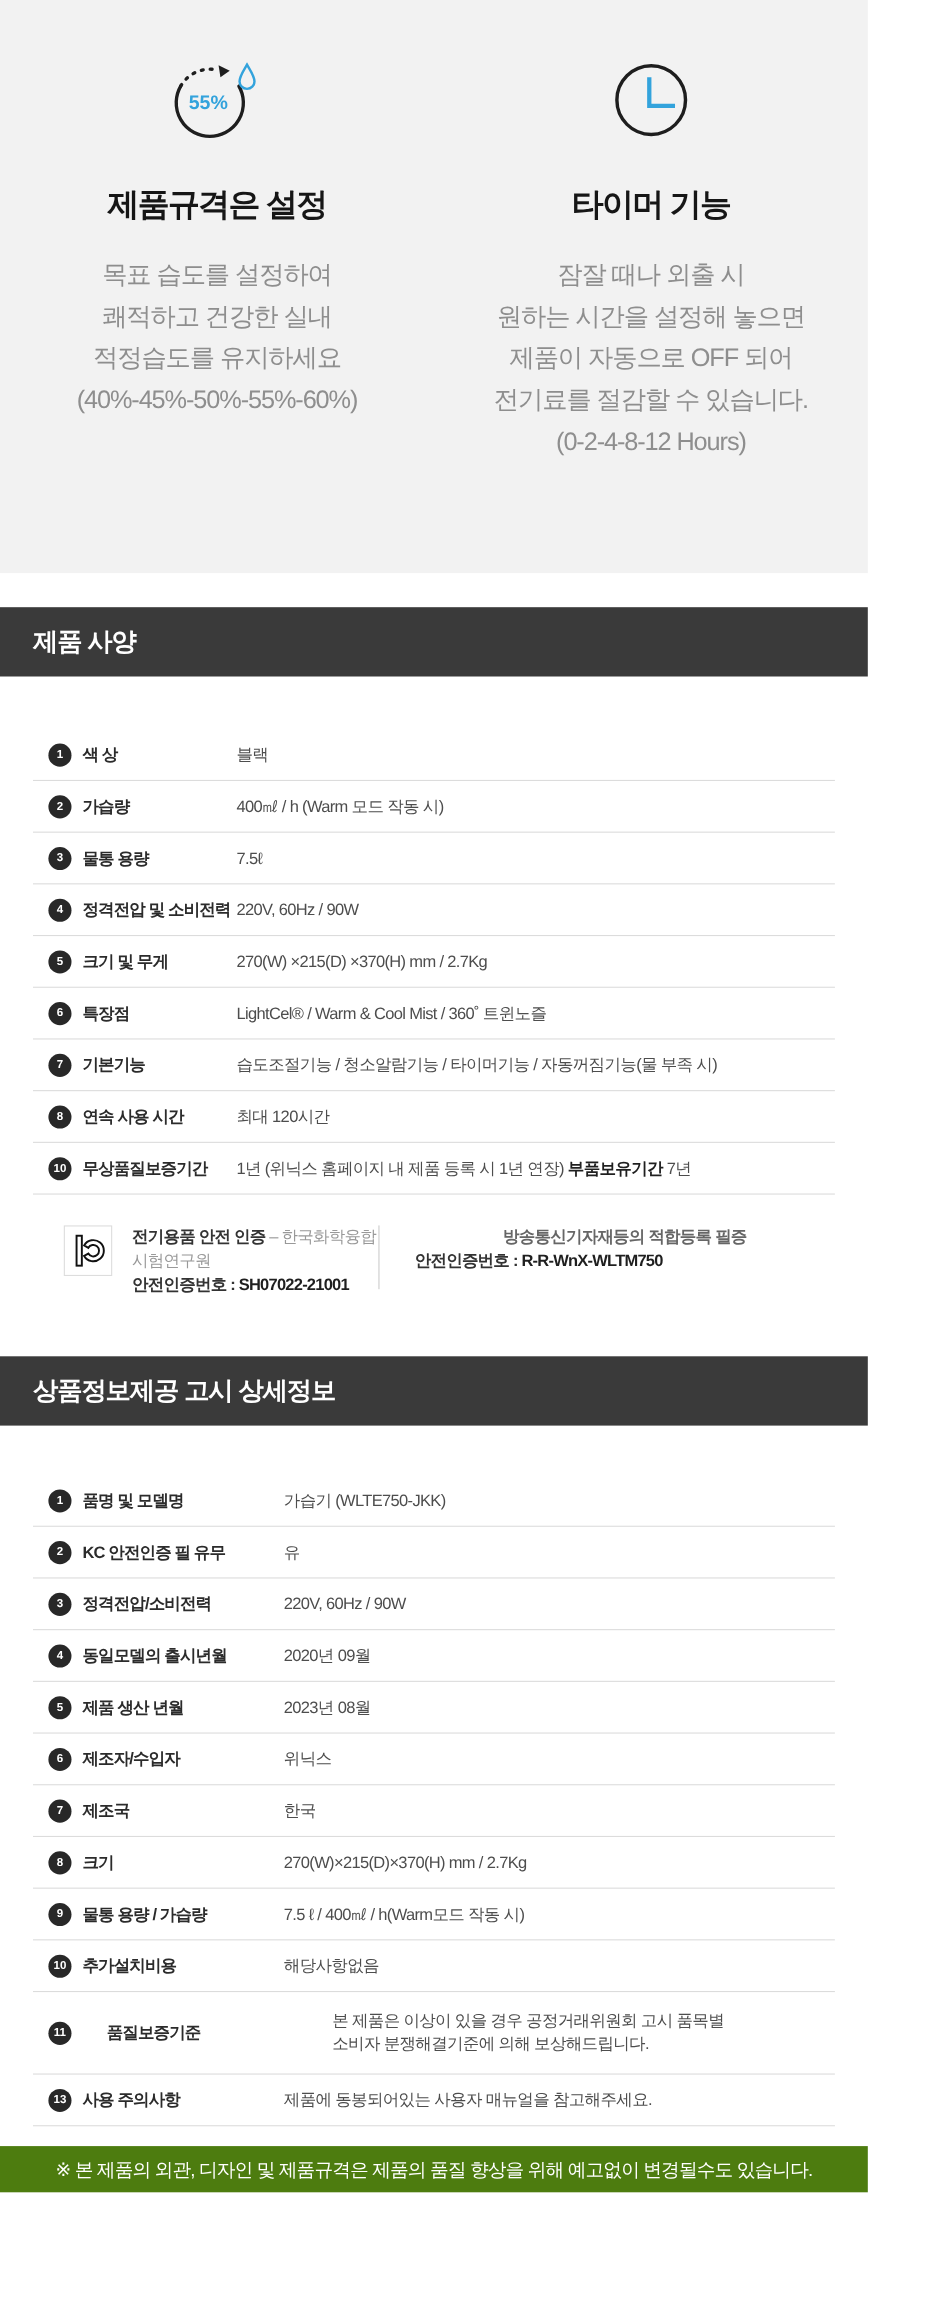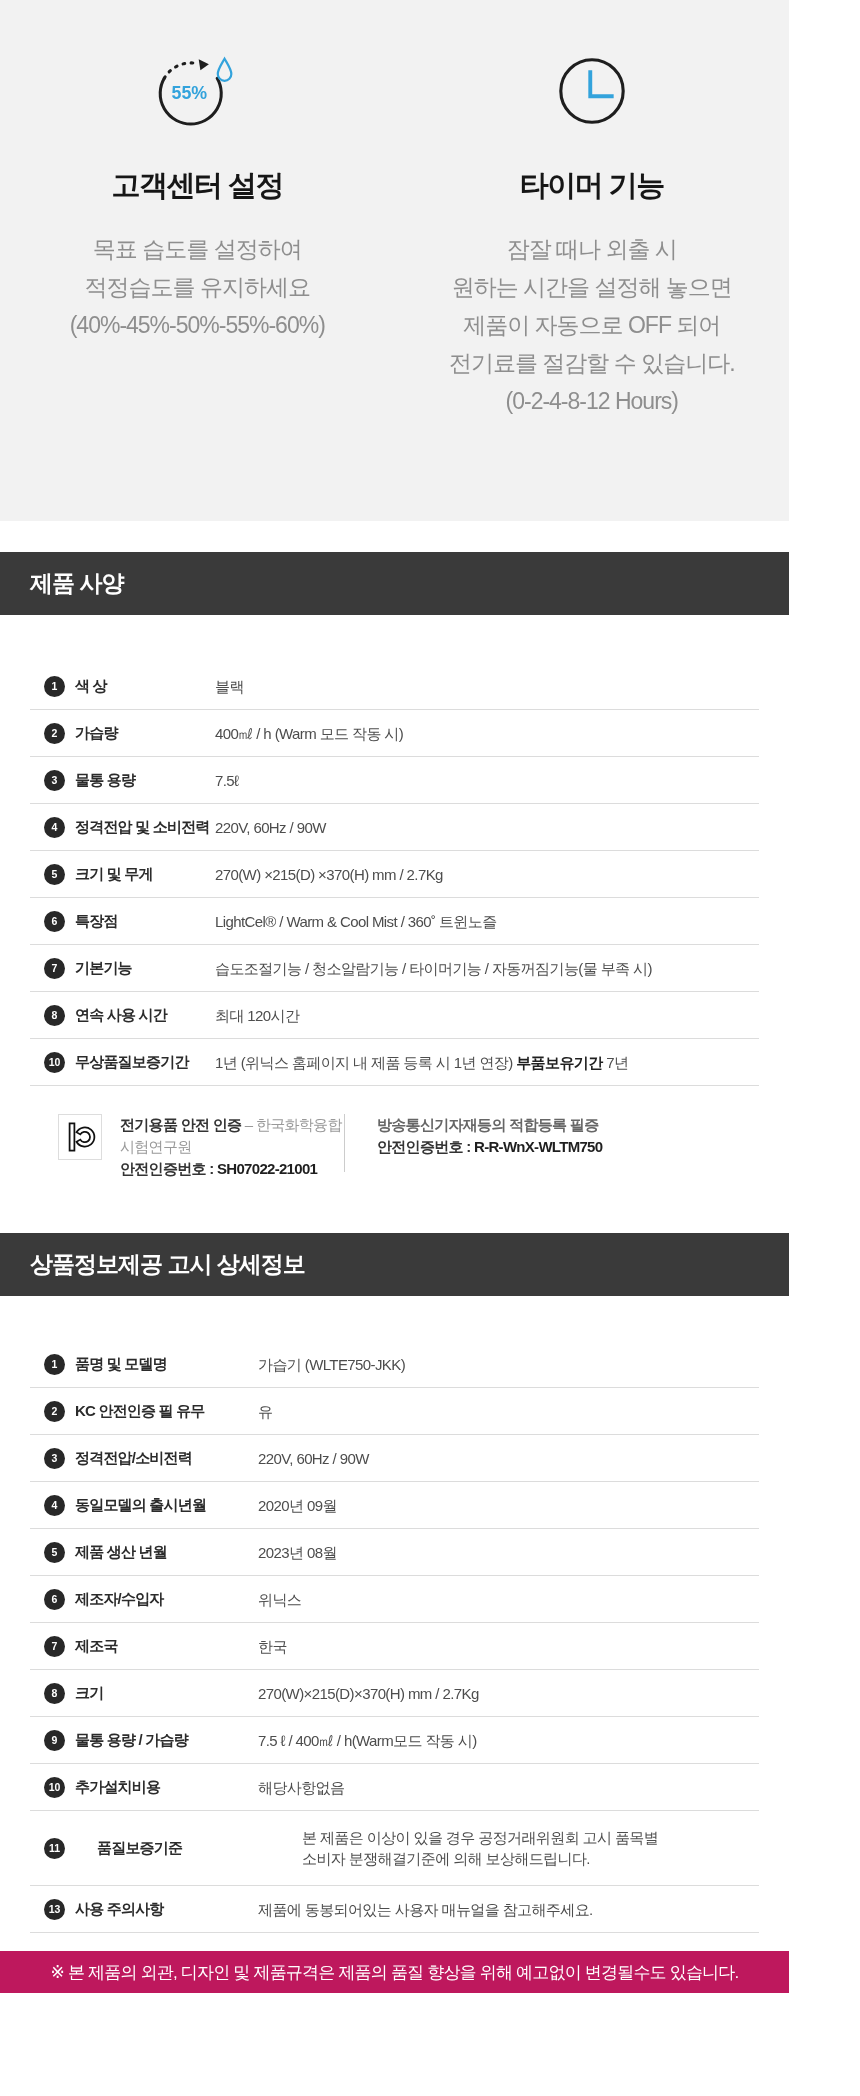--- a/index.html
+++ b/index.html
@@ -34,46 +34,47 @@
   
   .cert{margin:28px 30px 0 30px;display:flex;align-items:flex-start;}
   .kc-box{flex:none;width:42px;height:44px;margin-left:28px;border:1px solid #ddd;background:#fff;
           display:flex;align-items:center;justify-content:center;}
   .cert-text{margin-left:18px;font-size:15px;line-height:22px;letter-spacing:-0.7px;}
   .cert-b{font-weight:bold;color:#333;}
   .cert-grey{color:#999;}
   .cert-num{font-weight:bold;color:#1f1f1f;}
   .cert-divider{flex:none;width:1px;height:58px;background:#ccc;margin-left:auto;}
   .cert-right{flex:none;width:382px;margin-left:32px;font-size:15px;line-height:22px;letter-spacing:-0.7px;}
-  .cert-right .l1{font-weight:bold;color:#666;}
-
-  
-  .footer-bar{margin-top:18px;background:#be185d;height:42px;display:flex;align-items:center;justify-content:center;}
+  .cert-right .l1{font-weight:bold;color:#666;text-align:center;}
+
+  
+  .footer-bar{margin-top:18px;background:#4d7c0f;height:42px;display:flex;align-items:center;justify-content:center;}
   .footer-bar .notice{color:#fff;font-size:17px;letter-spacing:-0.8px;}
 </style>
 </head>
 <body>
 
 <div class="page">
 
   <div class="hero">
 
     <div class="feature">
       <div class="icon-wrap">
         <svg width="78" height="78" viewBox="0 0 92 90">
           <path d="M7.4 30 A36 36 0 1 0 69.8 30" fill="none" stroke="#1e1e1e" stroke-width="3.6" stroke-linecap="round"></path>
           <path d="M7.4 30 A36 36 0 0 1 46 12.6" fill="none" stroke="#1e1e1e" stroke-width="3.6" stroke-linecap="round" stroke-dasharray="2 7.5"></path>
           <path d="M48 7.5 L60 13.5 L50 20.5 Z" fill="#1e1e1e"></path>
           <path d="M78.5 7 C74.5 14 70.5 19.5 70.5 25 A8 8 0 0 0 86.5 25 C86.5 19.5 82.5 14 78.5 7 Z" fill="#f2f2f2" stroke="#33a3dc" stroke-width="2.6"></path>
           <text x="37" y="55" text-anchor="middle" font-size="21" font-weight="bold" fill="#33a3dc">55%</text>
         </svg>
       </div>
-      <div class="feature-title">고객센터 설정</div>
+      <div class="feature-title">제품규격은 설정</div>
       <div class="feature-desc">
           <div>목표 습도를 설정하여</div>
+          <div>쾌적하고 건강한 실내</div>
           <div>적정습도를 유지하세요</div>
           <div>(40%-45%-50%-55%-60%)</div>
         </div>
     </div>
 
     <div class="feature">
       <div class="icon-wrap">
         <svg width="78" height="78" viewBox="0 0 90 90">
           <circle cx="45" cy="45" r="36" fill="none" stroke="#1e1e1e" stroke-width="3.6"></circle>
           <path d="M43 21 V51 H70" fill="none" stroke="#33a3dc" stroke-width="4.5"></path>

